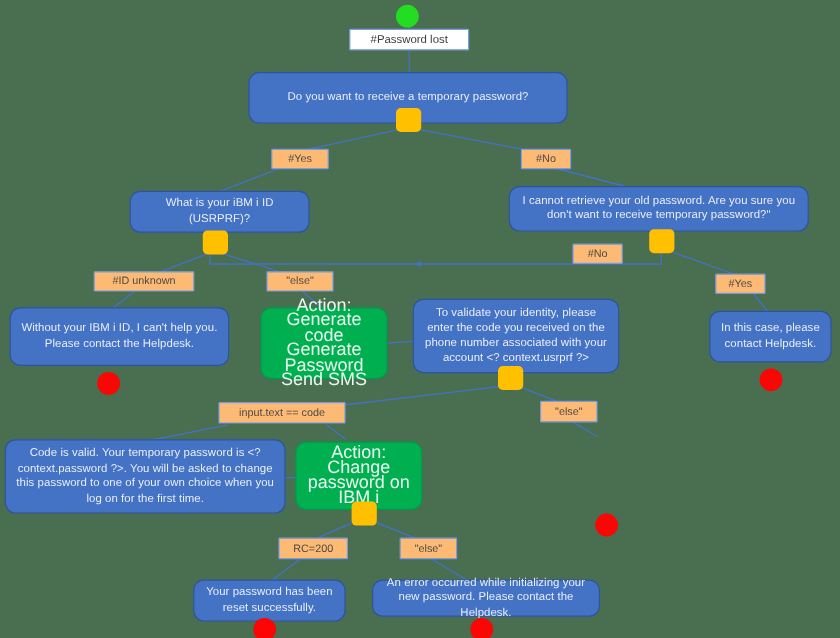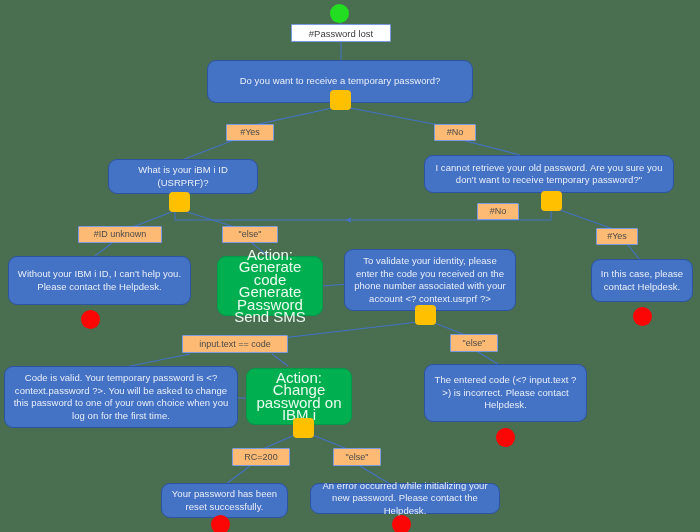--- a/index.html
+++ b/index.html
@@ -187,21 +187,20 @@
   <div class="node label" style="left:182px; top:335px; width:106px; height:18px;">input.text == code</div>
   <div class="node label" style="left:450px; top:334px; width:48px; height:18px;">"else"</div>
 
   <div class="node msg" style="left:4px; top:366px; width:234px; height:62px;">Code is valid. Your temporary password is &lt;? context.password ?&gt;. You will be asked to change this password to one of your own choice when you log on for the first time.</div>
 
   <div class="node action" style="left:246px; top:368px; width:106px; height:57px;">Action:
 Change password on
 IBM i</div>
   <div class="node knob" style="left:293px; top:418px; width:21px; height:20px;"></div>
 
-  <div class="node msg" style="left:424px; top:364px; width:163px; height:58px;">The entered code (&lt;? input.text ?&gt;) is incorrect. Please contact Helpdesk.</div>
   <div class="node dot end" style="left:496px; top:428px; width:19px; height:19px;"></div>
 
   <div class="node label" style="left:232px; top:448px; width:58px; height:18px;">RC=200</div>
   <div class="node label" style="left:333px; top:448px; width:48px; height:18px;">"else"</div>
 
   <div class="node msg" style="left:161px; top:483px; width:127px; height:35px;">Your password has been reset successfully.</div>
   <div class="node dot end" style="left:211px; top:515px; width:19px; height:19px;"></div>
 
   <div class="node msg" style="left:310px; top:483px; width:190px; height:31px;">An error occurred while initializing your new password. Please contact the Helpdesk.</div>
   <div class="node dot end" style="left:392px; top:515px; width:19px; height:19px;"></div>

